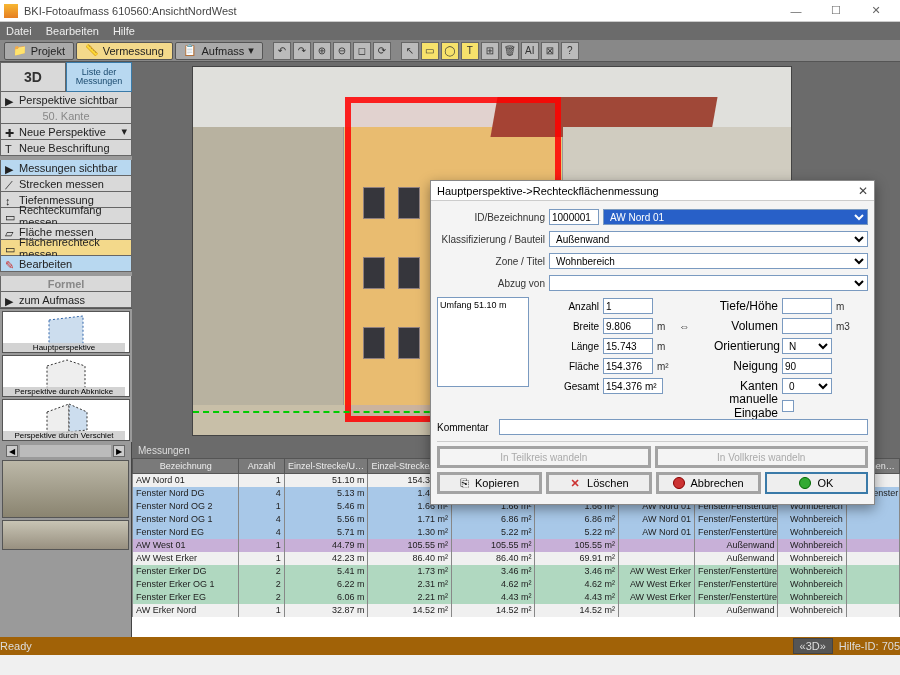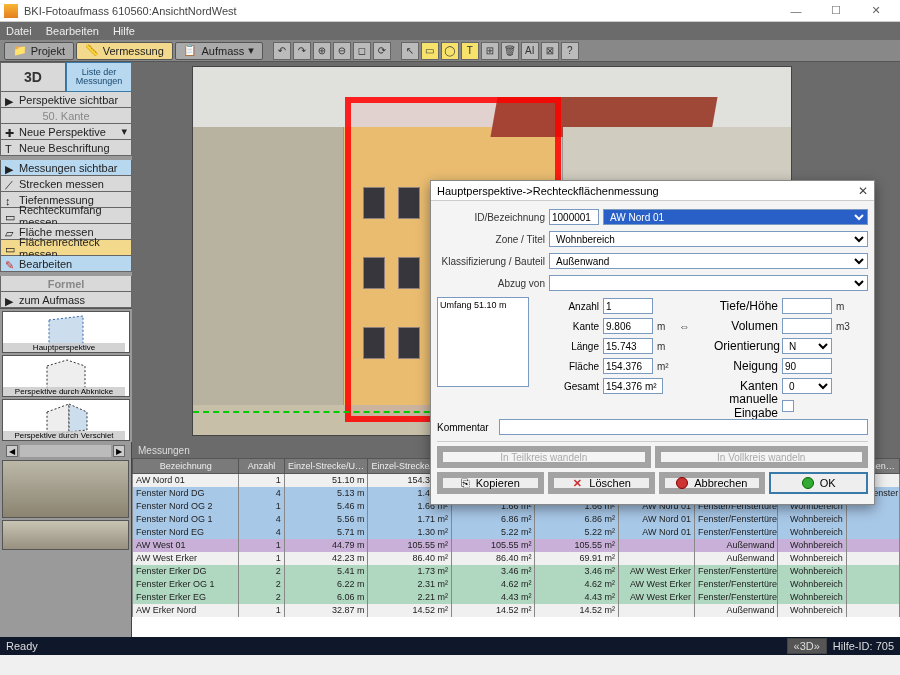--- a/index.html
+++ b/index.html
@@ -63,21 +63,21 @@
 .dialog .med { width: 60px; }
 .dialog .long { flex: 1; }
 .dialog .unit { width: 18px; font-size: 10px; color: #333; }
 .dialog .comment-area { width: 92px; height: 90px; border: 1px solid #7a9ac0; background: #fff; font-size: 9px; padding: 2px; }
 .dialog .grid2 { display: flex; gap: 24px; }
 .dialog .gcol { display: flex; flex-direction: column; gap: 2px; }
 .dialog .grow { display: flex; align-items: center; height: 18px; gap: 4px; }
 .dialog .grow .glab { width: 46px; text-align: right; font-size: 10px; }
 .dialog .grow .glab2 { width: 64px; text-align: right; font-size: 12px; }
 .dialog .dbtns { display: flex; gap: 4px; padding: 4px 0; border-top: 1px solid #ccc; margin-top: 4px; }
-.dialog .dbtn { height: 22px; flex: 1; border: 6px solid #a3a3a3; background: #eee; display: flex; align-items: center; justify-content: center; gap: 6px; font-size: 10px; }
+.dialog .dbtn { height: 22px; flex: 1; border: 3px solid #a3a3a3; background: #eee; display: flex; align-items: center; justify-content: center; gap: 6px; font-size: 10px; }
 .dialog .dbtn.disabled { color: #aaa; background: #f4f4f4; }
 .dialog .dbtn .bic { width: 12px; height: 12px; border-radius: 50%; }
 .dialog .dbtn .bic.red { background: #c33; border:1px solid #800;}
 .dialog .dbtn .bic.green { background: #3a3; border:1px solid #060;}
 .dialog .dbtn .bic.del { background: none; color:#c33; font-weight:bold; display:flex;align-items:center;justify-content:center;}
 .dialog .dbtn.ok { border:2px solid #3a7aa8; }
 .dialog .chk { width:12px;height:12px;border:1px solid #7a9ac0;background:#fff;}
 
 
 .tablewrap { height: 195px; background: #666; display: flex; }
@@ -89,21 +89,21 @@
 .msgs th { background: #7a7a7a; color: #eee; font-size: 9px; font-weight: normal; height: 15px; border: 1px solid #555; overflow: hidden; text-overflow: ellipsis; white-space: nowrap; padding: 0 3px; }
 .msgs td { font-size: 9px; height: 13px; border-left: 1px solid #888; border-right: 1px solid #888; padding: 0 3px; overflow: hidden; white-space: nowrap; text-align: right; color: #222; }
 .msgs td:first-child { text-align: left; }
 .msgs tr.white td { background: #f0f0f0; }
 .msgs tr.blue td { background: #a8c8e8; }
 .msgs tr.purple td { background: #c8b0d8; }
 .msgs tr.green td { background: #b0d8c0; }
 .msgs .tscroll { flex:1; overflow:hidden; background:#fff;}
 
 
-.status { height: 18px; background: #0f172a; color: #ddd; display: flex; align-items: center; padding: 0 6px; font-size: 9px; }
+.status { height: 18px; background: #a16207; color: #ddd; display: flex; align-items: center; padding: 0 0; font-size: 9px; }
 .status .r { margin-left: auto; display:flex; gap:6px; align-items:center;}
 .status .tag { background:#555; padding:1px 6px; border:1px solid #444;}
 
 
 .botstrip { height: 16px; background:#9a9a9a; display:flex; align-items:center; padding:0 4px; gap:2px;}
 .botstrip .sarrow { width:12px;height:12px;background:#ccc;border:1px solid #666;display:flex;align-items:center;justify-content:center;font-size:8px;}
 .botstrip .strack { flex:1; height:12px; background:#bbb;}
 </style>
 </head>
 <body>
@@ -270,41 +270,41 @@
     <span>Hauptperspektive-&gt;Rechteckflächenmessung</span>
     <span class="dclose">✕</span>
   </div>
   <div class="dbody">
     <div class="frow">
       <div class="flab">ID/Bezeichnung</div>
       <input type="text" class="short" value="1000001" style="">
       <select class="long" style="background:#2860c8;color:#fff;"><option>AW Nord 01</option></select>
     </div>
     <div class="frow">
+      <div class="flab">Klassifizierung / Bauteil</div>
+      <select class="long"><option>Außenwand</option></select>
+    </div>
+    <div class="frow">
       <div class="flab">Zone / Titel</div>
       <select class="long"><option>Wohnbereich</option></select>
-    </div>
-    <div class="frow">
-      <div class="flab">Klassifizierung / Bauteil</div>
-      <select class="long"><option>Außenwand</option></select>
     </div>
     <div class="frow">
       <div class="flab">Abzug von</div>
       <select class="long"><option></option></select>
     </div>
 
     <div class="grid2" style="margin-top:4px">
       <div class="comment-area">Umfang 51.10 m</div>
       <div class="gcol">
         <div class="grow">
             <div class="glab">Anzahl</div>
             <input type="text" class="short" value="1" style="">
           </div>
         <div class="grow">
-            <div class="glab">Kante</div>
+            <div class="glab">Breite</div>
             <input type="text" class="short" value="9.806" style="">
             <span class="unit">m</span>
             <span>⇔</span>
           </div>
         <div class="grow">
             <div class="glab">Länge</div>
             <input type="text" class="short" value="15.743" style="">
             <span class="unit">m</span>
           </div>
         <div class="grow">

